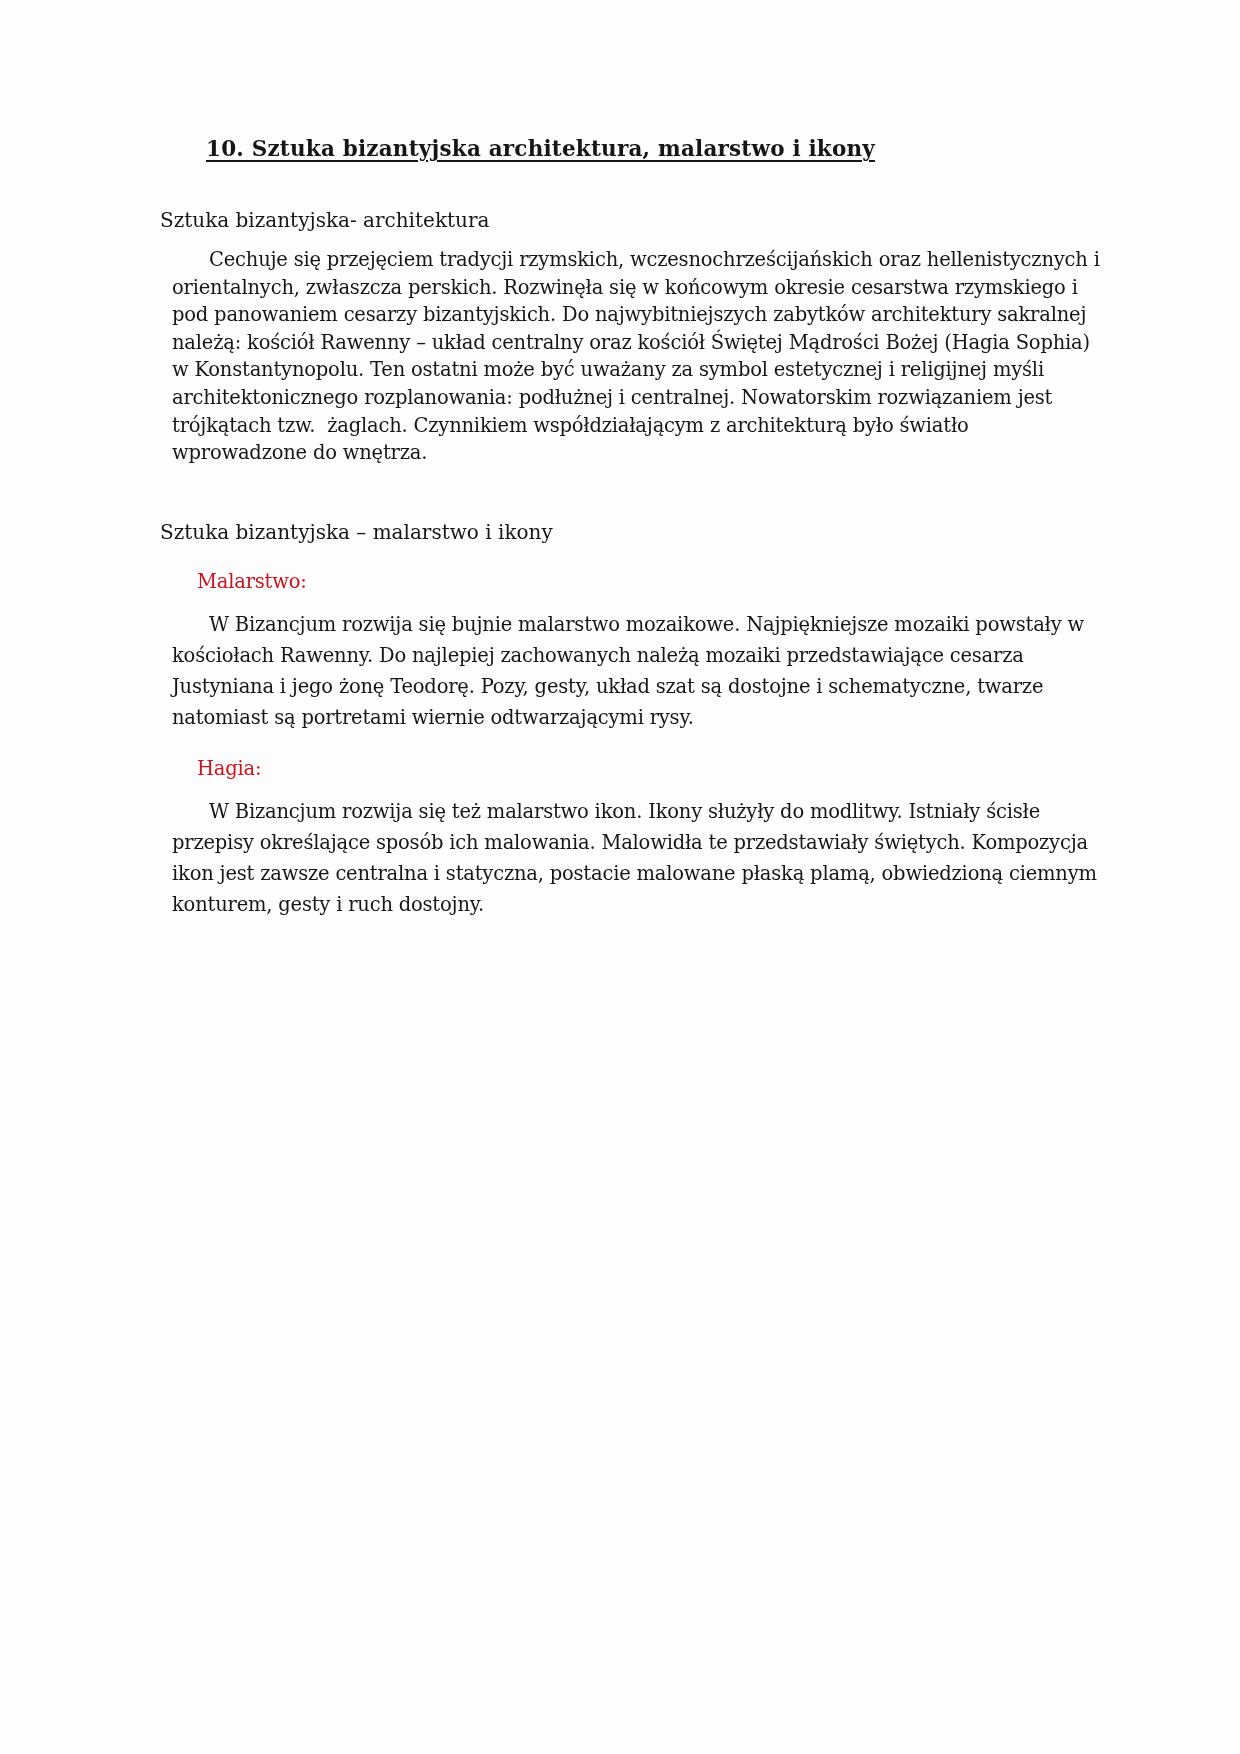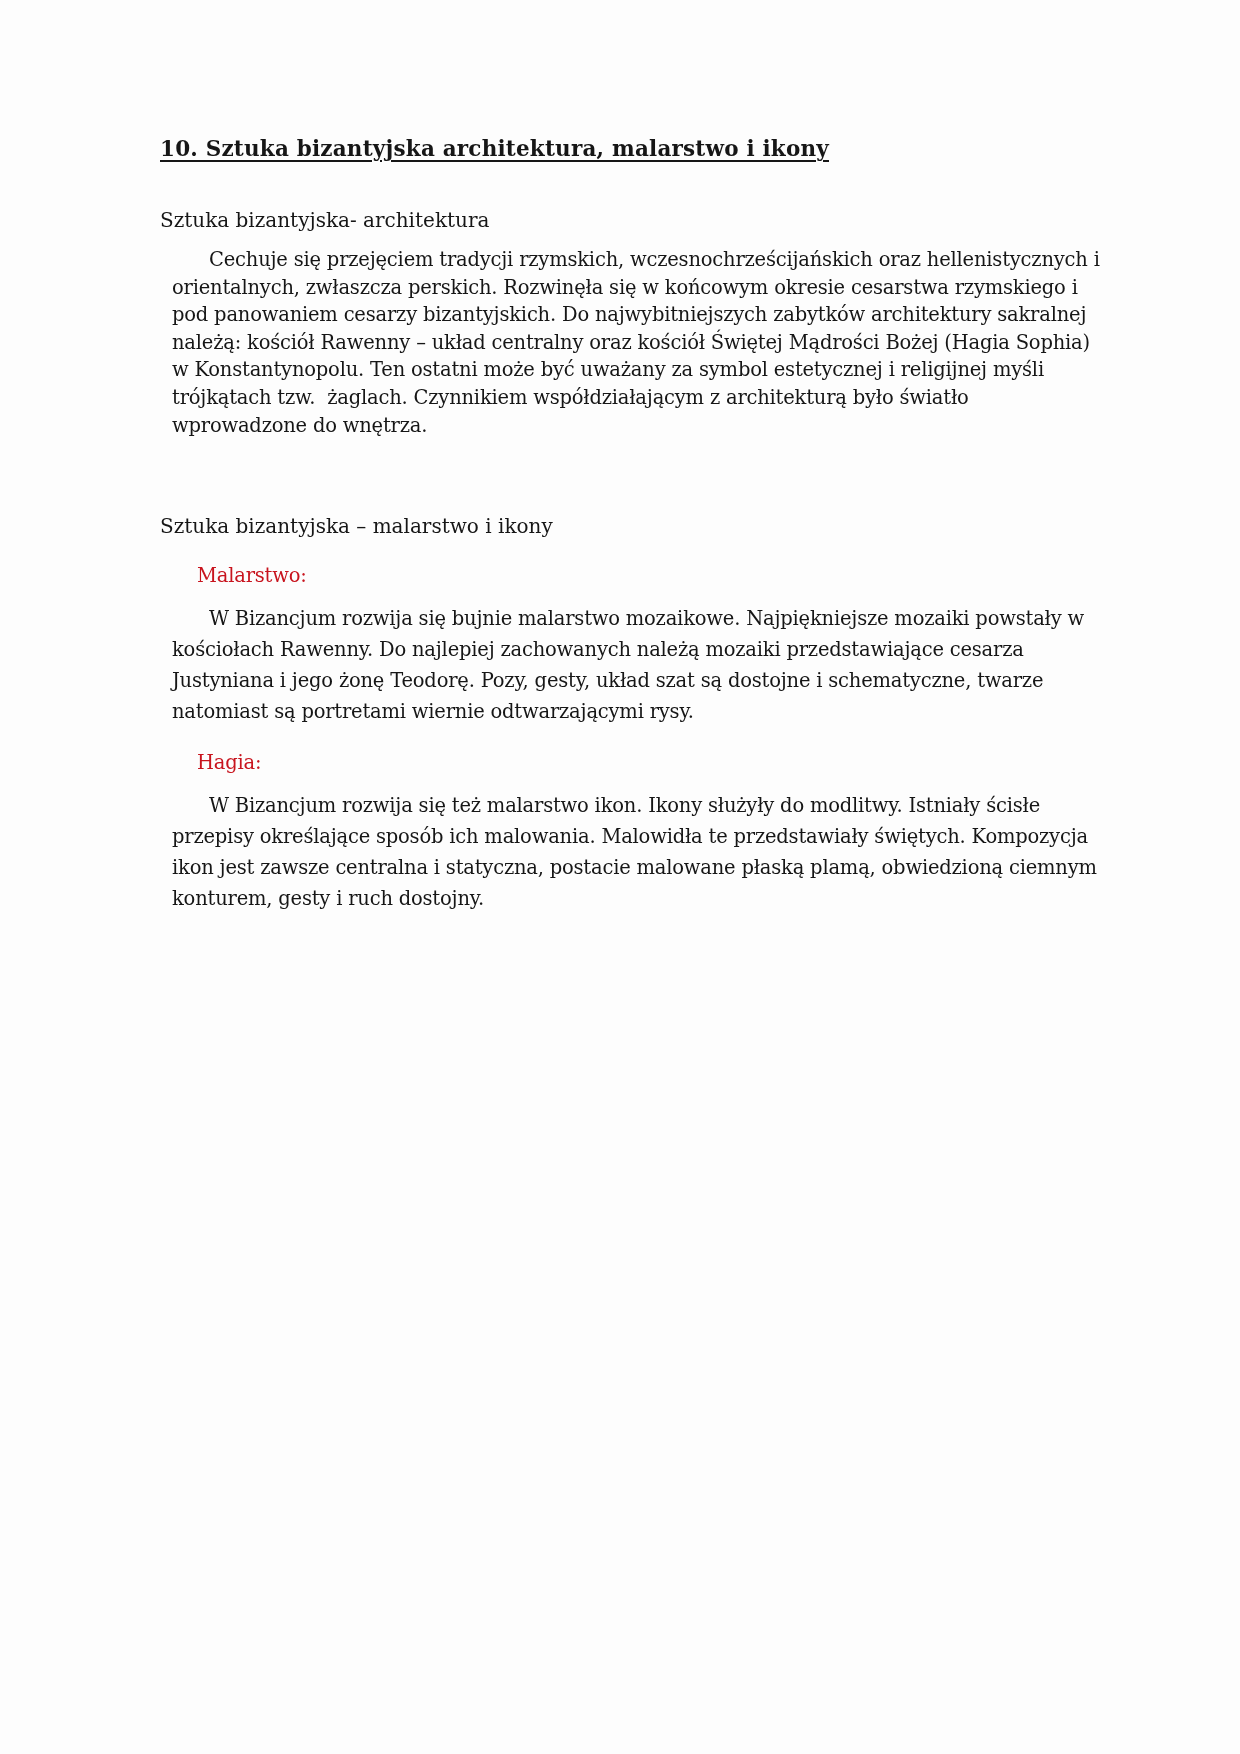--- a/index.html
+++ b/index.html
@@ -26,35 +26,36 @@
 
   .doc-title {
     font-size: 21.5px;
     font-weight: bold;
     letter-spacing: 0.2px;
     text-decoration: underline;
     text-underline-offset: 4px;
     text-decoration-thickness: 2px;
     line-height: 32px;
     white-space: pre;
+    margin-left: 46px;
   }
 
   .section-heading {
     font-size: 20px;
     font-weight: normal;
     line-height: 28px;
     white-space: pre;
   }
 
   .section-heading.first {
     margin-top: 41px;
   }
 
   .section-heading.second {
-    margin-top: 73px;
+    margin-top: 51px;
   }
 
   .para { margin: 12px; }
 
   .line {
     font-size: 19.5px;
     line-height: 27.6px;
     white-space: pre;
     letter-spacing: -0.2px;
   }
@@ -81,20 +82,21 @@
 
     <h1 class="doc-title">10. Sztuka bizantyjska architektura, malarstwo i ikony</h1>
 
     <h2 class="section-heading first">Sztuka bizantyjska- architektura</h2>
     <div class="para">
       <div class="line indent">Cechuje się przejęciem tradycji rzymskich, wczesnochrześcijańskich oraz hellenistycznych i</div>
       <div class="line">orientalnych, zwłaszcza perskich. Rozwinęła się w końcowym okresie cesarstwa rzymskiego i</div>
       <div class="line">pod panowaniem cesarzy bizantyjskich. Do najwybitniejszych zabytków architektury sakralnej</div>
       <div class="line">należą: kościół Rawenny – układ centralny oraz kościół Świętej Mądrości Bożej (Hagia Sophia)</div>
       <div class="line">w Konstantynopolu. Ten ostatni może być uważany za symbol estetycznej i religijnej myśli</div>
+      <div class="line">architektonicznego rozplanowania: podłużnej i centralnej. Nowatorskim rozwiązaniem jest</div>
       <div class="line">trójkątach tzw.  żaglach. Czynnikiem współdziałającym z architekturą było światło</div>
       <div class="line">wprowadzone do wnętrza.</div>
     </div>
 
     <h2 class="section-heading second">Sztuka bizantyjska – malarstwo i ikony</h2>
 
     <div class="loose">
       <div class="sub-label indent accent" style="color: rgb(200, 20, 30);">Malarstwo:</div>
       <div class="para">
         <div class="line indent">W Bizancjum rozwija się bujnie malarstwo mozaikowe. Najpiękniejsze mozaiki powstały w</div>

